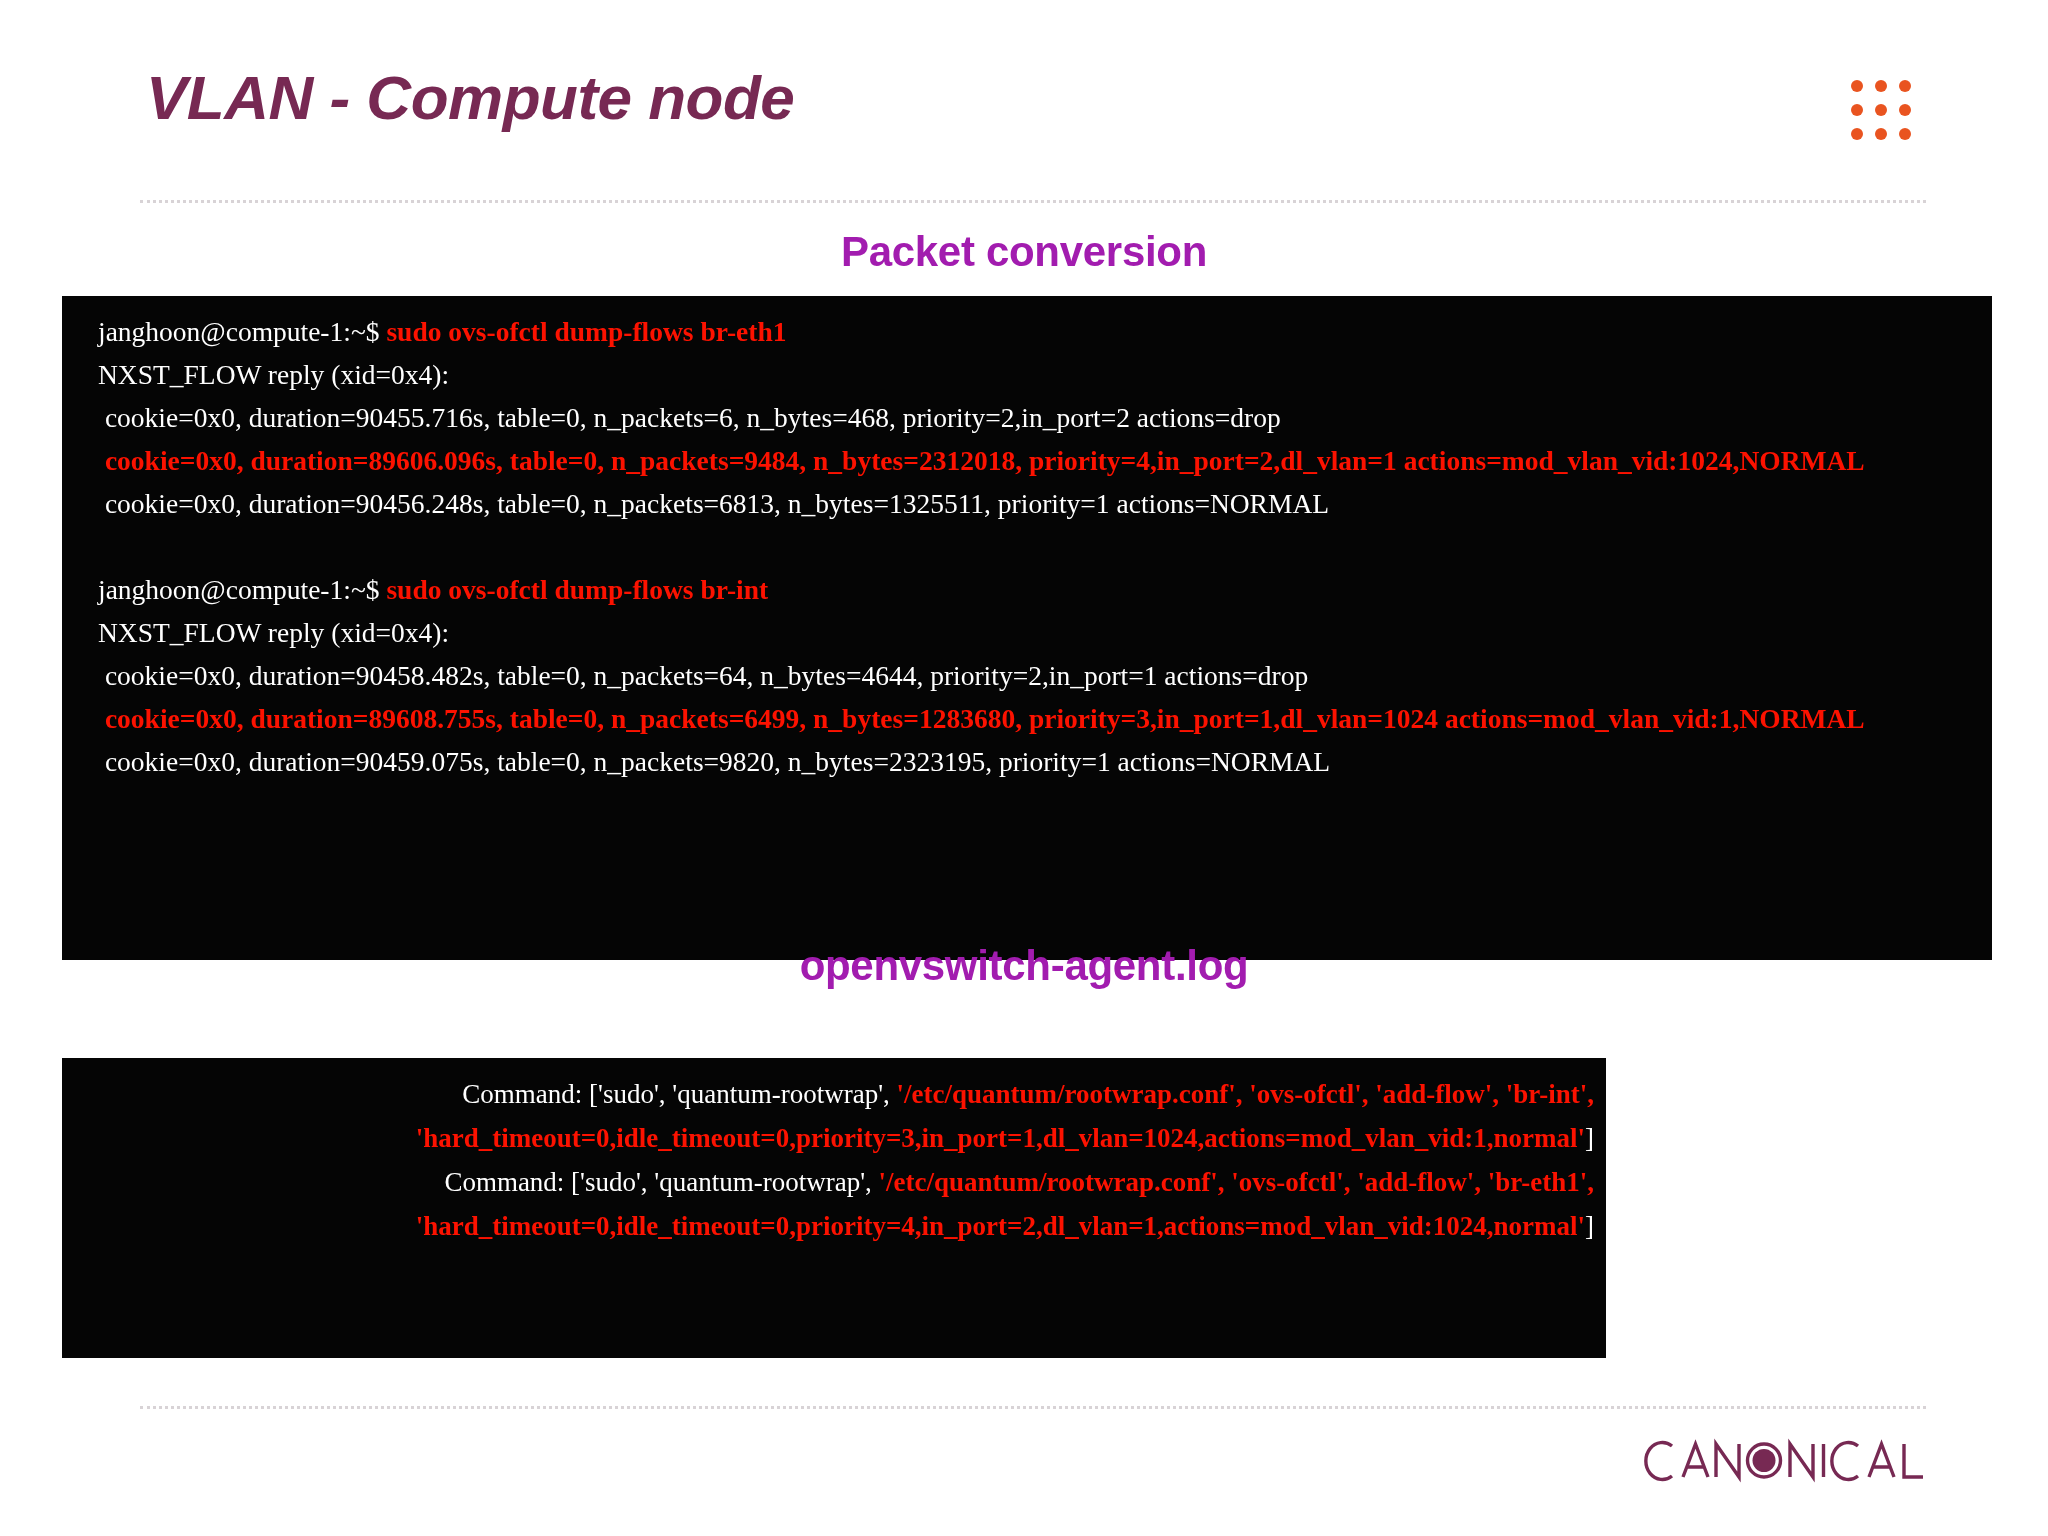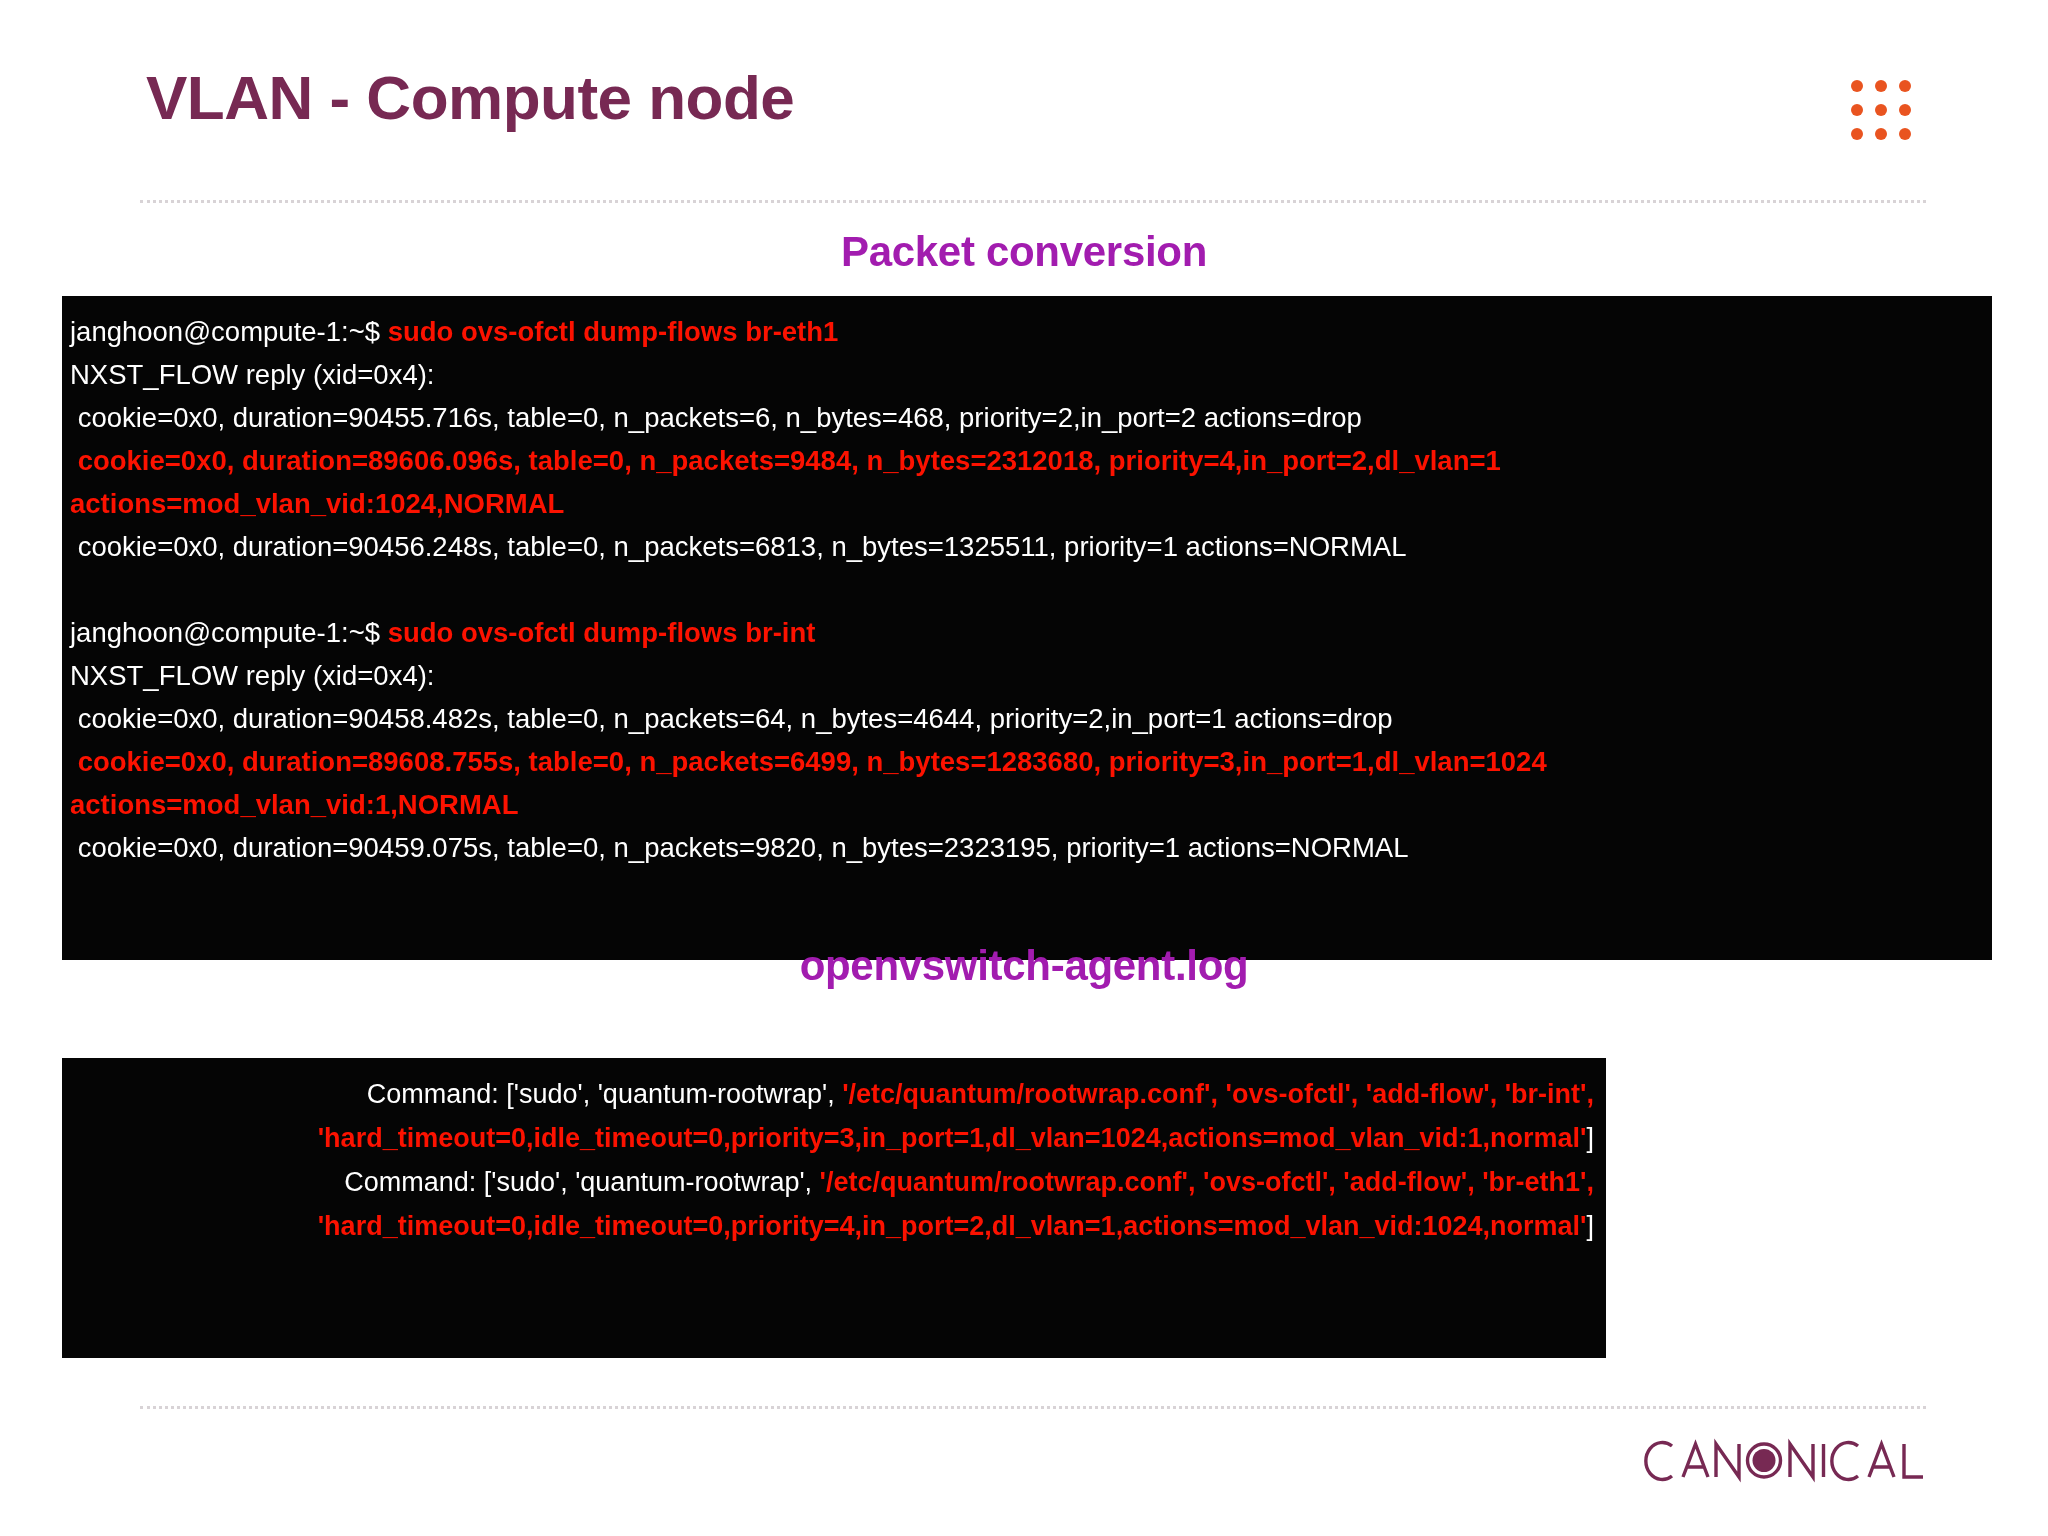--- a/index.html
+++ b/index.html
@@ -15,20 +15,21 @@
     position: relative;
   }
 
   
   .slide-header {
     position: absolute;
     left: 0;
     top: 0;
     width: 2048px;
     height: 206px;
+    font-style: italic;
   }
   .slide-title {
     position: absolute;
     left: 146px;
     top: 62px;
     font-size: 62px;
     font-weight: bold;
     color: #772953;
     letter-spacing: -0.5px;
     white-space: nowrap;
@@ -75,24 +76,24 @@
     letter-spacing: -0.3px;
   }
   .heading-packet { top: 228px; }
   .heading-log { top: 942px; }
 
   
   .term {
     position: absolute;
     background: #050505;
     color: #ffffff;
-    font-family: Liberation Sans, sans-serif;
+    font-family: Liberation Serif, serif;
     font-size: 27.5px;
     line-height: 43px;
-    padding: 14px 12px 14px 8px;
+    padding: 14px 12px 14px 36px;
     box-sizing: border-box;
     white-space: pre-wrap;
     word-break: break-word;
     overflow: hidden;
   }
   .term-flows {
     left: 62px;
     top: 296px;
     width: 1930px;
     height: 664px;

